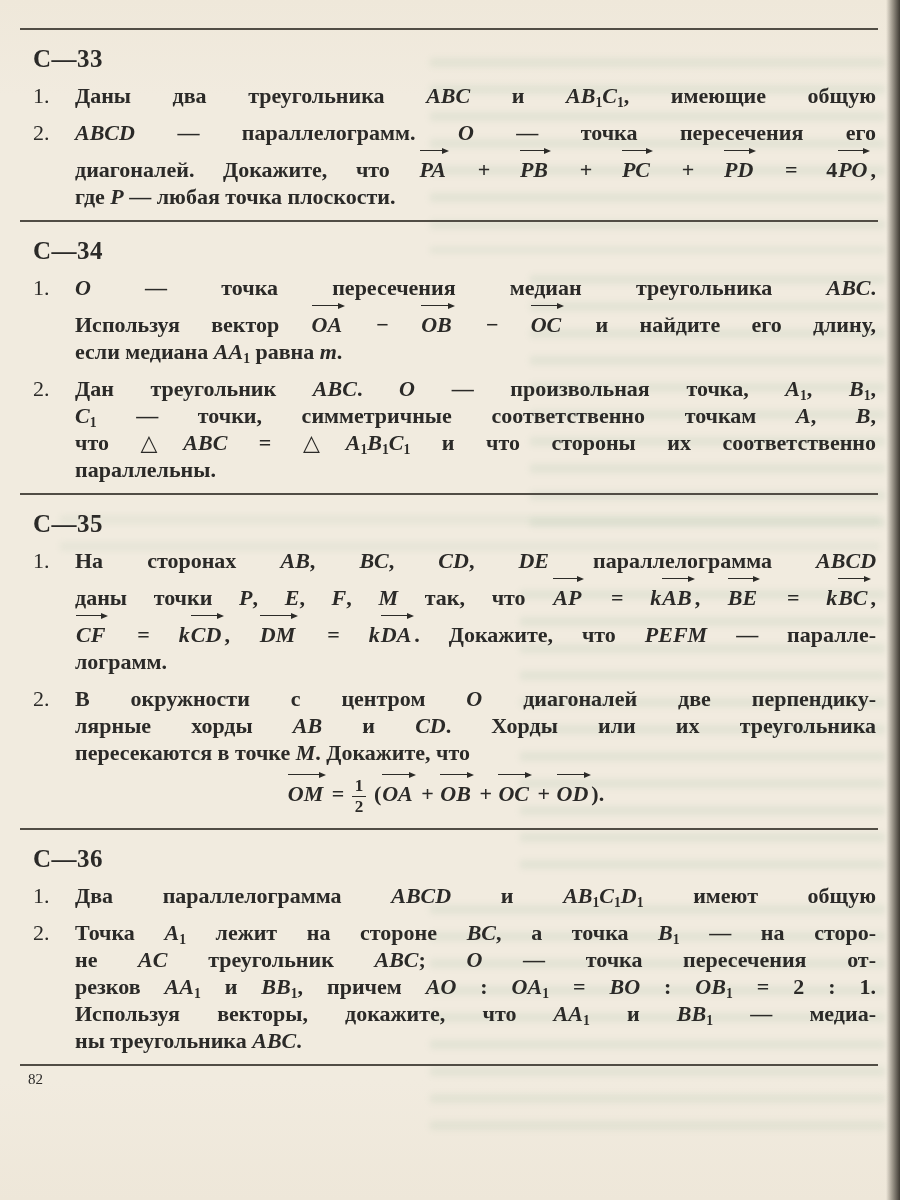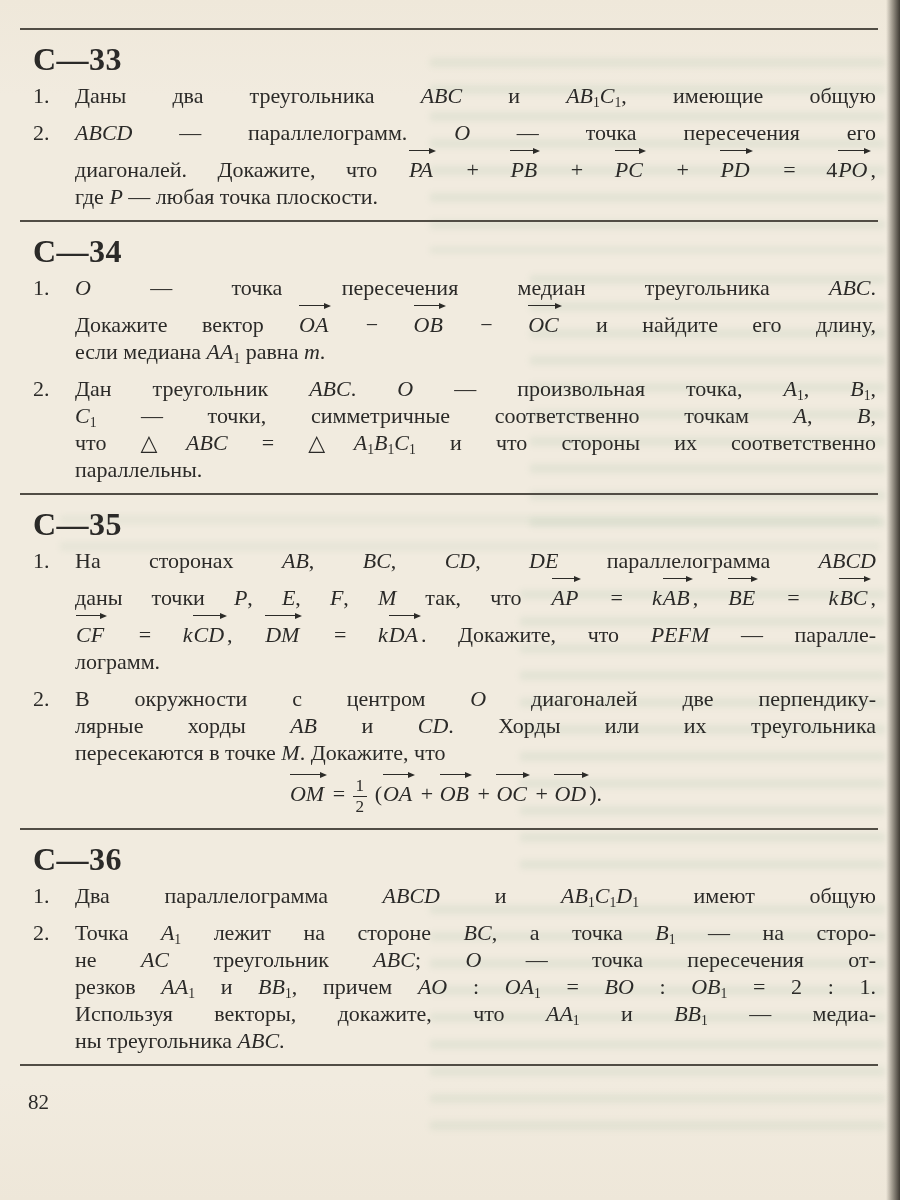--- a/index.html
+++ b/index.html
@@ -38,36 +38,36 @@
   #content { position: relative; z-index: 2; padding-top: 20px; }
 
   .divider {
     border: none;
     border-top: 2px solid #514d45;
     margin: 8px 22px 0 20px;
     height: 0;
   }
   .section-heading {
     font-weight: bold;
-    font-size: 32px;
+    font-size: 25px;
     line-height: 26px;
     margin: 16px 0 10px 33px;
     letter-spacing: 0.5px;
   }
   .problem {
     display: flex;
     margin: 0 24px 10px 33px;
   }
   .pnum {
     flex: none;
     width: 42px;
     font-size: 22px;
     line-height: 27px;
   }
-  .ptext { flex: 1; min-width: 0; }
+  .ptext { flex: 1; min-width: 0; font-weight: bold; }
   .pline {
     font-size: 22px;
     line-height: 27px;
     text-align: left;
   }
   .pline.j { text-align: justify; text-align-last: justify; }
   .pline.c { text-align: center; text-align-last: center; padding: 4px 60px 2px 0; }
 
   .mi { font-style: italic; }
   sub.msub {
@@ -104,22 +104,22 @@
     text-align: center;
     font-size: 0.78em;
     line-height: 1.05;
     margin: 0 2px;
   }
   .frac .fn { display: block; border-bottom: 1.6px solid #2c2b28; padding: 0 3px 1px; }
   .frac .fd { display: block; padding-top: 1px; }
 
   #footer {
     position: relative; z-index: 2;
-    margin: 24px 0 0 28px;
-    font-size: 21px;
+    margin: 5px 0 0 28px;
+    font-size: 15px;
   }
 </style>
 </head>
 <body>
 
 <div id="page">
 
   <div class="ghost" style="left:430px; top:58px; width:455px; height:195px;"></div>
   <div class="ghost" style="left:530px; top:275px; width:355px; height:265px;"></div>
   <div class="ghost" style="left:60px; top:515px; width:820px; height:50px; opacity:0.16;"></div>
@@ -142,21 +142,21 @@
           <div class="pline j"><span class="rt">диагоналей. Докажите, что </span><span class="vec"><span class="mi">PA</span></span><span class="rt"> + </span><span class="vec"><span class="mi">PB</span></span><span class="rt"> + </span><span class="vec"><span class="mi">PC</span></span><span class="rt"> + </span><span class="vec"><span class="mi">PD</span></span><span class="rt"> = 4</span><span class="vec"><span class="mi">PO</span></span><span class="rt">,</span></div>
           <div class="pline"><span class="rt">где </span><span class="mi">P</span><span class="rt"> — любая точка плоскости.</span></div>
         </div>
       </div>
       <div class="divider"></div>
       <div class="section-heading">С—34</div>
       <div class="problem">
         <div class="pnum">1.</div>
         <div class="ptext">
           <div class="pline j"><span class="mi">O</span><span class="rt"> — точка пересечения медиан треугольника </span><span class="mi">ABC</span><span class="rt">.</span></div>
-          <div class="pline j"><span class="rt">Докажите вектор </span><span class="vec"><span class="mi">OA</span></span><span class="rt"> − </span><span class="vec"><span class="mi">OB</span></span><span class="rt"> − </span><span class="vec"><span class="mi">OC</span></span><span class="rt"> и найдите его длину,</span></div>
+          <div class="pline j"><span class="rt">Используя вектор </span><span class="vec"><span class="mi">OA</span></span><span class="rt"> − </span><span class="vec"><span class="mi">OB</span></span><span class="rt"> − </span><span class="vec"><span class="mi">OC</span></span><span class="rt"> и найдите его длину,</span></div>
           <div class="pline"><span class="rt">если медиана </span><span class="mi">AA</span><sub class="msub">1</sub><span class="rt"> равна </span><span class="mi">m</span><span class="rt">.</span></div>
         </div>
       </div>
       <div class="problem">
         <div class="pnum">2.</div>
         <div class="ptext">
           <div class="pline j"><span class="rt">Дан треугольник </span><span class="mi">ABC</span><span class="rt">. </span><span class="mi">O</span><span class="rt"> — произвольная точка, </span><span class="mi">A</span><sub class="msub">1</sub><span class="rt">, </span><span class="mi">B</span><sub class="msub">1</sub><span class="rt">,</span></div>
           <div class="pline j"><span class="mi">C</span><sub class="msub">1</sub><span class="rt"> — точки, симметричные соответственно точкам </span><span class="mi">A</span><span class="rt">, </span><span class="mi">B</span><span class="rt">,</span></div>
           <div class="pline j"><span class="rt">что △</span><span class="mi">ABC</span><span class="rt"> = △</span><span class="mi">A</span><sub class="msub">1</sub><span class="mi">B</span><sub class="msub">1</sub><span class="mi">C</span><sub class="msub">1</sub><span class="rt"> и что стороны их соответственно</span></div>
           <div class="pline"><span class="rt">параллельны.</span></div>

